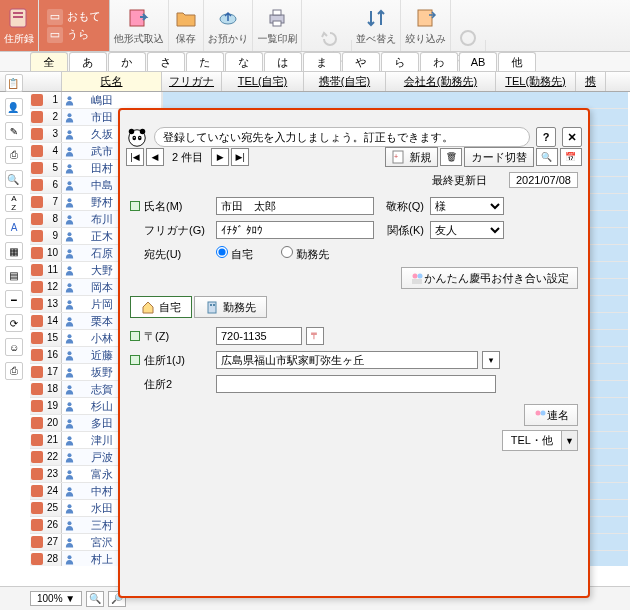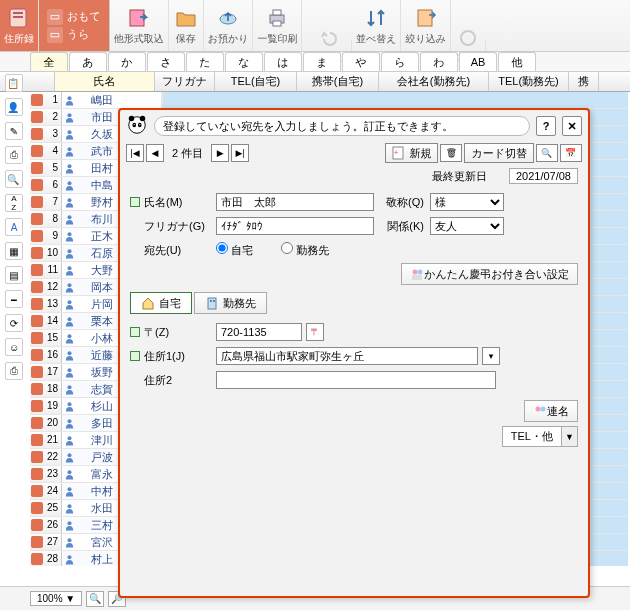--- a/index.html
+++ b/index.html
@@ -16,21 +16,21 @@
   .ribbon-omote .omo-btn { display:flex; align-items:center; gap:4px; font-size:11px; }
   .omo-icon { width:16px; height:16px; background:#fff3; border-radius:2px; display:flex; align-items:center; justify-content:center; }
   .disabled { color:#bbb;margin-top:40px; }
 
   
   .index-tabs { height: 20px; background: #f7f7f7; border-bottom: 1px solid #ccc; display:flex; padding-left:30px; }
   .index-tab { width: 38px; text-align:center; line-height:18px; border:1px solid #ccc; border-bottom:none; margin-right:1px; background:#fff; font-size:11px; border-radius:3px 3px 0 0; cursor:pointer; }
   .index-tab.active { background:#fffbe0; }
 
   
-  .col-headers { height:20px; background:linear-gradient(#fefefe,#eaeaea); border-bottom:1px solid #aaa; display:flex; padding-left:23px; }
+  .col-headers { height:20px; background:linear-gradient(#fefefe,#eaeaea); border-bottom:1px solid #aaa; display:flex; padding-left:30px;text-decoration:underline; }
   .col-headers .rownum-h { width:32px; border-right:1px solid #ccc; }
   .col-h { border-right:1px solid #ccc; text-align:center; line-height:19px; font-size:11px; }
   .col-name { width:100px; background:#fffbe0; }
   .col-furi { width:60px; }
   .col-tel1 { width:82px; }
   .col-mob { width:82px; }
   .col-comp { width:110px; }
   .col-tel2 { width:80px; }
   .col-mob2 { width:30px; }
 
@@ -48,21 +48,21 @@
   .person-icon { width:11px; height:12px; }
   .cell-rest { flex:1; background:#c9e3f7; border-left:1px solid #e6e6e6; line-height:16px; padding-left:4px; color:#234; }
 
   
   .status-bar { position:absolute; left:0; right:0; bottom:0; height:24px; background:#f4f4f4; border-top:1px solid #ccc; display:flex; align-items:center; padding-left:30px; gap:4px; }
   .zoom-box { border:1px solid #aaa; padding:1px 6px; background:#fff; font-size:10px; }
   .sb-btn { width:18px; height:16px; border:1px solid #aaa; background:#fff; font-size:10px; display:flex; align-items:center; justify-content:center; cursor:pointer; }
 
   
   .detail-panel { position:absolute; left:118px; top:108px; width:472px; height:490px; background:#f2f2f2; border:2px solid #e03a00; border-radius:4px; box-shadow:2px 2px 6px rgba(0,0,0,0.2); }
-  .dp-header { height:30px; display:flex; align-items:flex-end; padding:4px 6px; gap:6px; }
+  .dp-header { height:30px; display:flex; align-items:flex-start; padding:17px 6px; gap:6px; }
   .dp-panda { width:22px; height:22px; }
   .dp-speech { flex:1; height:20px; background:#fff; border:1px solid #bbb; border-radius:10px; padding:0 8px; line-height:18px; font-size:11px; }
   .dp-help,.dp-close { width:20px; height:20px; border:1px solid #888; background:#fff; display:flex; align-items:center; justify-content:center; font-weight:bold; cursor:pointer; border-radius:2px; }
   .dp-close { color:#000; }
 
   .dp-toolbar { height:26px; display:flex; align-items:center; padding:0 6px; gap:2px; }
   .nav-btn { width:18px; height:18px; border:1px solid #888; background:#fff; font-size:9px; display:flex; align-items:center; justify-content:center; cursor:pointer; }
   .rec-pos { padding:0 6px; font-size:11px; }
   .tool-btn { height:20px; border:1px solid #888; background:linear-gradient(#fff,#eee); padding:0 6px; display:flex; align-items:center; gap:3px; font-size:11px; cursor:pointer; }
   .tool-spacer { flex:1; }

